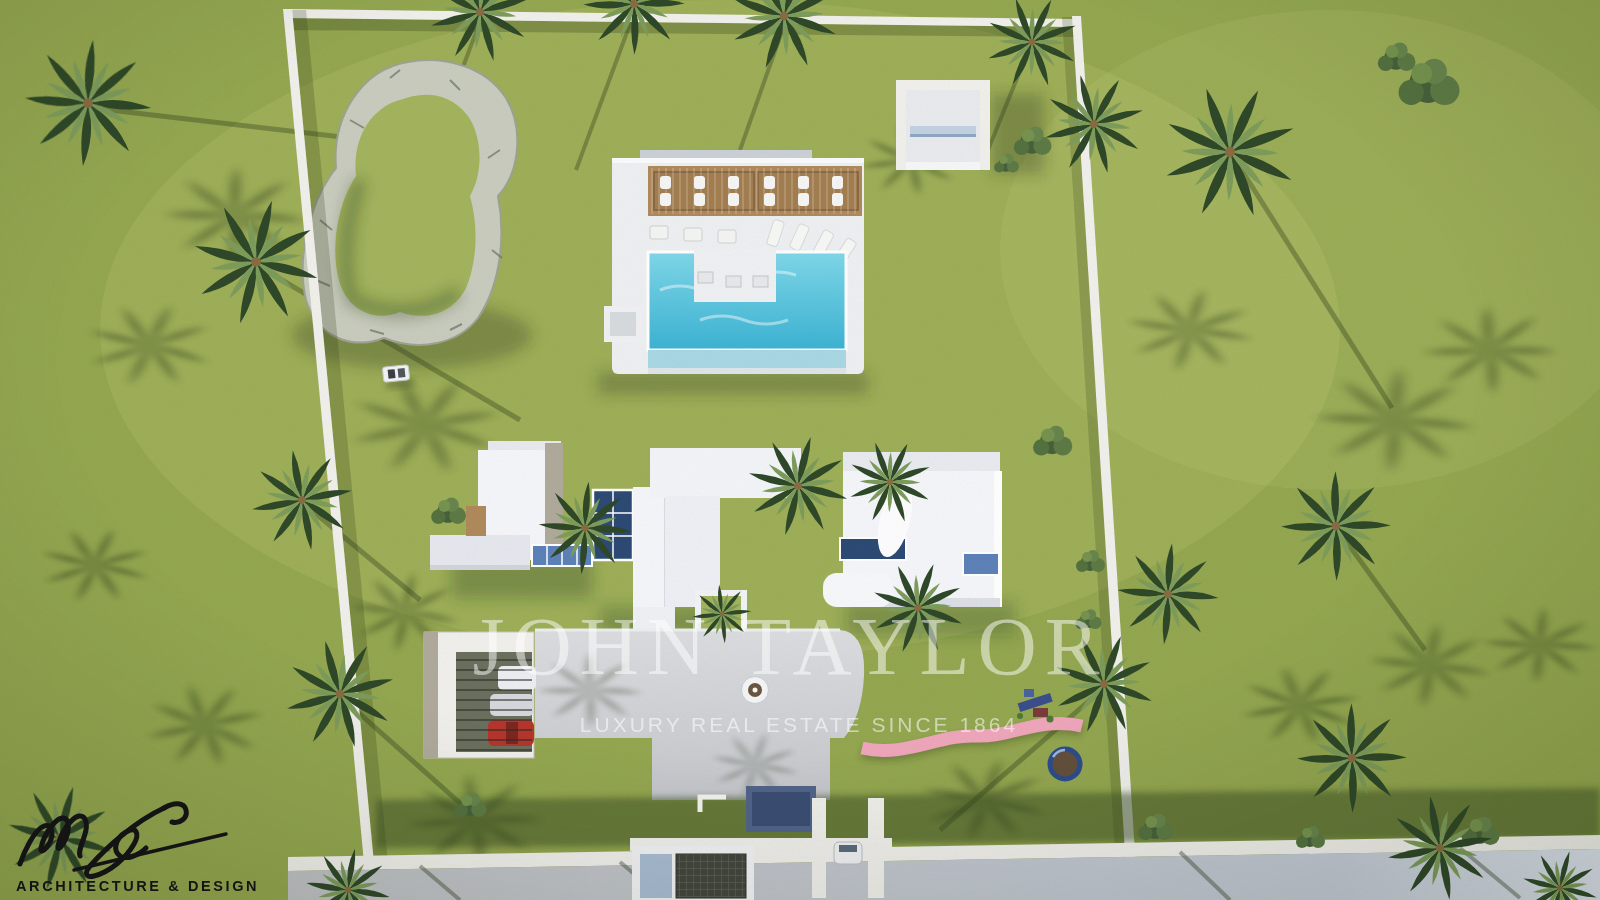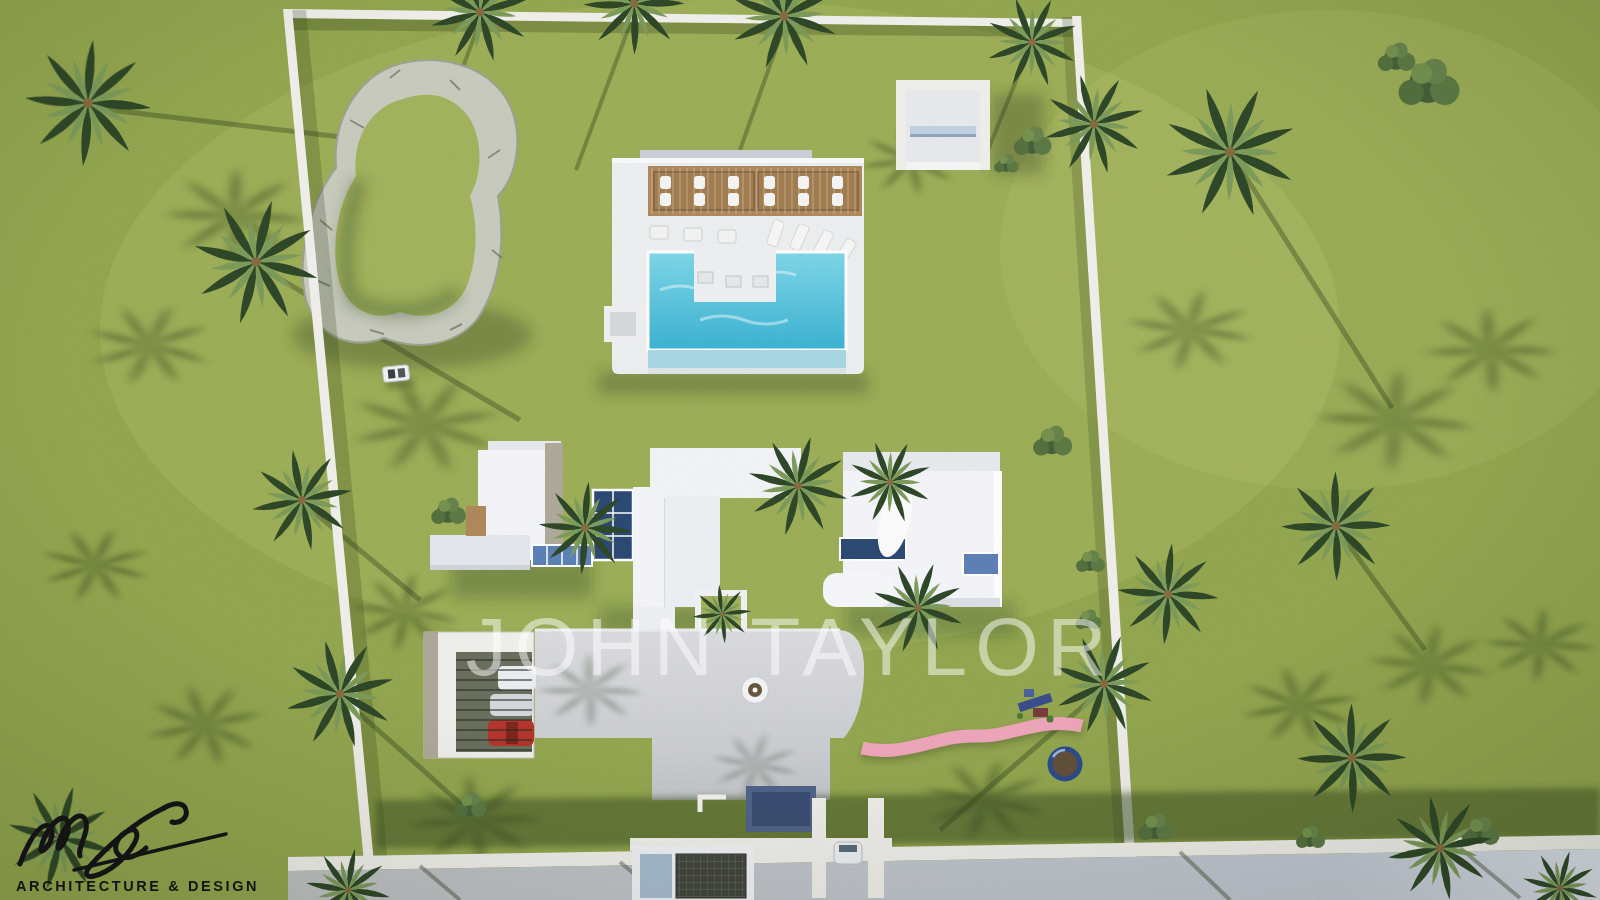--- a/index.html
+++ b/index.html
@@ -1,20 +1,20 @@
 <!DOCTYPE html>
 <html style="--c-lawn: #94a750; --c-lawn-light: #a3b45e; --c-lawn-shadow: #4d6630; --c-wall: #f1f0ec; --c-roof-white: #f5f6fa; --c-roof-shade: #d9dce3; --c-stone: #b0aa9b; --c-glass: #5d82b8; --c-glass-dark: #2c4a74; --c-pool: #4fc2dc; --c-pool-light: #a9d8e4; --c-deck: #eef0f2; --c-wood: #b08a5c; --c-driveway: #d2d3d7; --c-road: #bfc2c6; --c-rock: #c9ccbe; --c-pink-path: #efa6bb; --c-car-red: #b5362c; --c-car-silver: #d6d9dd; --c-trampoline-ring: #2c4d8e; --c-watermark: rgba(255,255,255,0.5); --c-watermark-soft: rgba(255,255,255,0.55); --c-logo-ink: #141414;"><head>
 <meta charset="utf-8">
 <style>
   html,body{margin:0;padding:0;background:#222;}
   .stage{position:relative;width:1600px;height:900px;overflow:hidden;
          background:var(--c-lawn,#94a750);font-family:"Liberation Sans",sans-serif;}
   .stage svg.scene{position:absolute;inset:0;display:block;}
   .watermark-brand{position:absolute;left:790px;top:606px;transform:translateX(-50%);
-    font-family:Liberation Sans, sans-serif;font-weight:400;font-size:82px;line-height:1;
+    font-family:Liberation Serif, serif;font-weight:400;font-size:82px;line-height:1;
     letter-spacing:8px;white-space:nowrap;color:var(--c-watermark,rgba(255,255,255,.5));
     pointer-events:none;}
   .watermark-tagline{position:absolute;left:799px;top:714px;transform:translateX(-50%);
     font-size:21px;line-height:1;letter-spacing:3px;white-space:nowrap;font-weight:400;
     color:var(--c-watermark-soft,rgba(255,255,255,.55));pointer-events:none;}
   .architect-logo{position:absolute;left:6px;top:786px;width:270px;color:var(--c-logo-ink,#141414);margin-left:8px;}
   .architect-logo svg{display:block;}
   .logo-caption{font-size:14.5px;font-weight:700;letter-spacing:2.6px;margin:-8px 0 0 2px;
     white-space:nowrap;}
 </style>
@@ -373,20 +373,21 @@
     <use href="#palmTop" transform="translate(890 482) scale(1.0) rotate(30)"></use>
     <use href="#palmTop" transform="translate(918 608) scale(1.1) rotate(-20)"></use>
     <use href="#palmTop" transform="translate(722 614) scale(0.7) rotate(45)"></use>
   </g>
 
   <rect width="1600" height="900" filter="url(#grainF)" opacity="0.1" style="mix-blend-mode:multiply"></rect>
   <rect width="1600" height="900" fill="url(#vinG)"></rect>
 </svg>
 
 <div class="watermark-brand">JOHN TAYLOR</div>
+<div class="watermark-tagline">LUXURY REAL ESTATE SINCE 1864</div>
 
 <div class="architect-logo">
   <svg width="240" height="100" viewBox="0 0 240 100" role="img" aria-label="ms">
     <title>ms</title>
     <g fill="none" stroke="currentColor" stroke-width="5" stroke-linecap="round" stroke-linejoin="round">
       <path d="M6,78 C10,66 20,44 30,40 C38,37 40,47 36,56 C32,64 26,68 27,62 C30,48 40,34 48,32 C55,31 56,42 52,52 C49,60 43,66 44,60 C47,46 57,32 65,30 C72,29 74,38 71,48 C68,58 64,66 66,70"></path>
       <path d="M150,22 C120,36 92,62 76,80 C70,87 72,92 80,90 C96,86 112,72 120,58 C126,47 122,40 112,46 C102,52 98,64 106,70 C112,74 124,70 132,62"></path>
       <path d="M150,22 C160,16 170,16 172,24 C174,32 166,38 158,36"></path>
       <path d="M60,84 C110,72 170,58 212,48" stroke-width="3.5"></path>
     </g>

